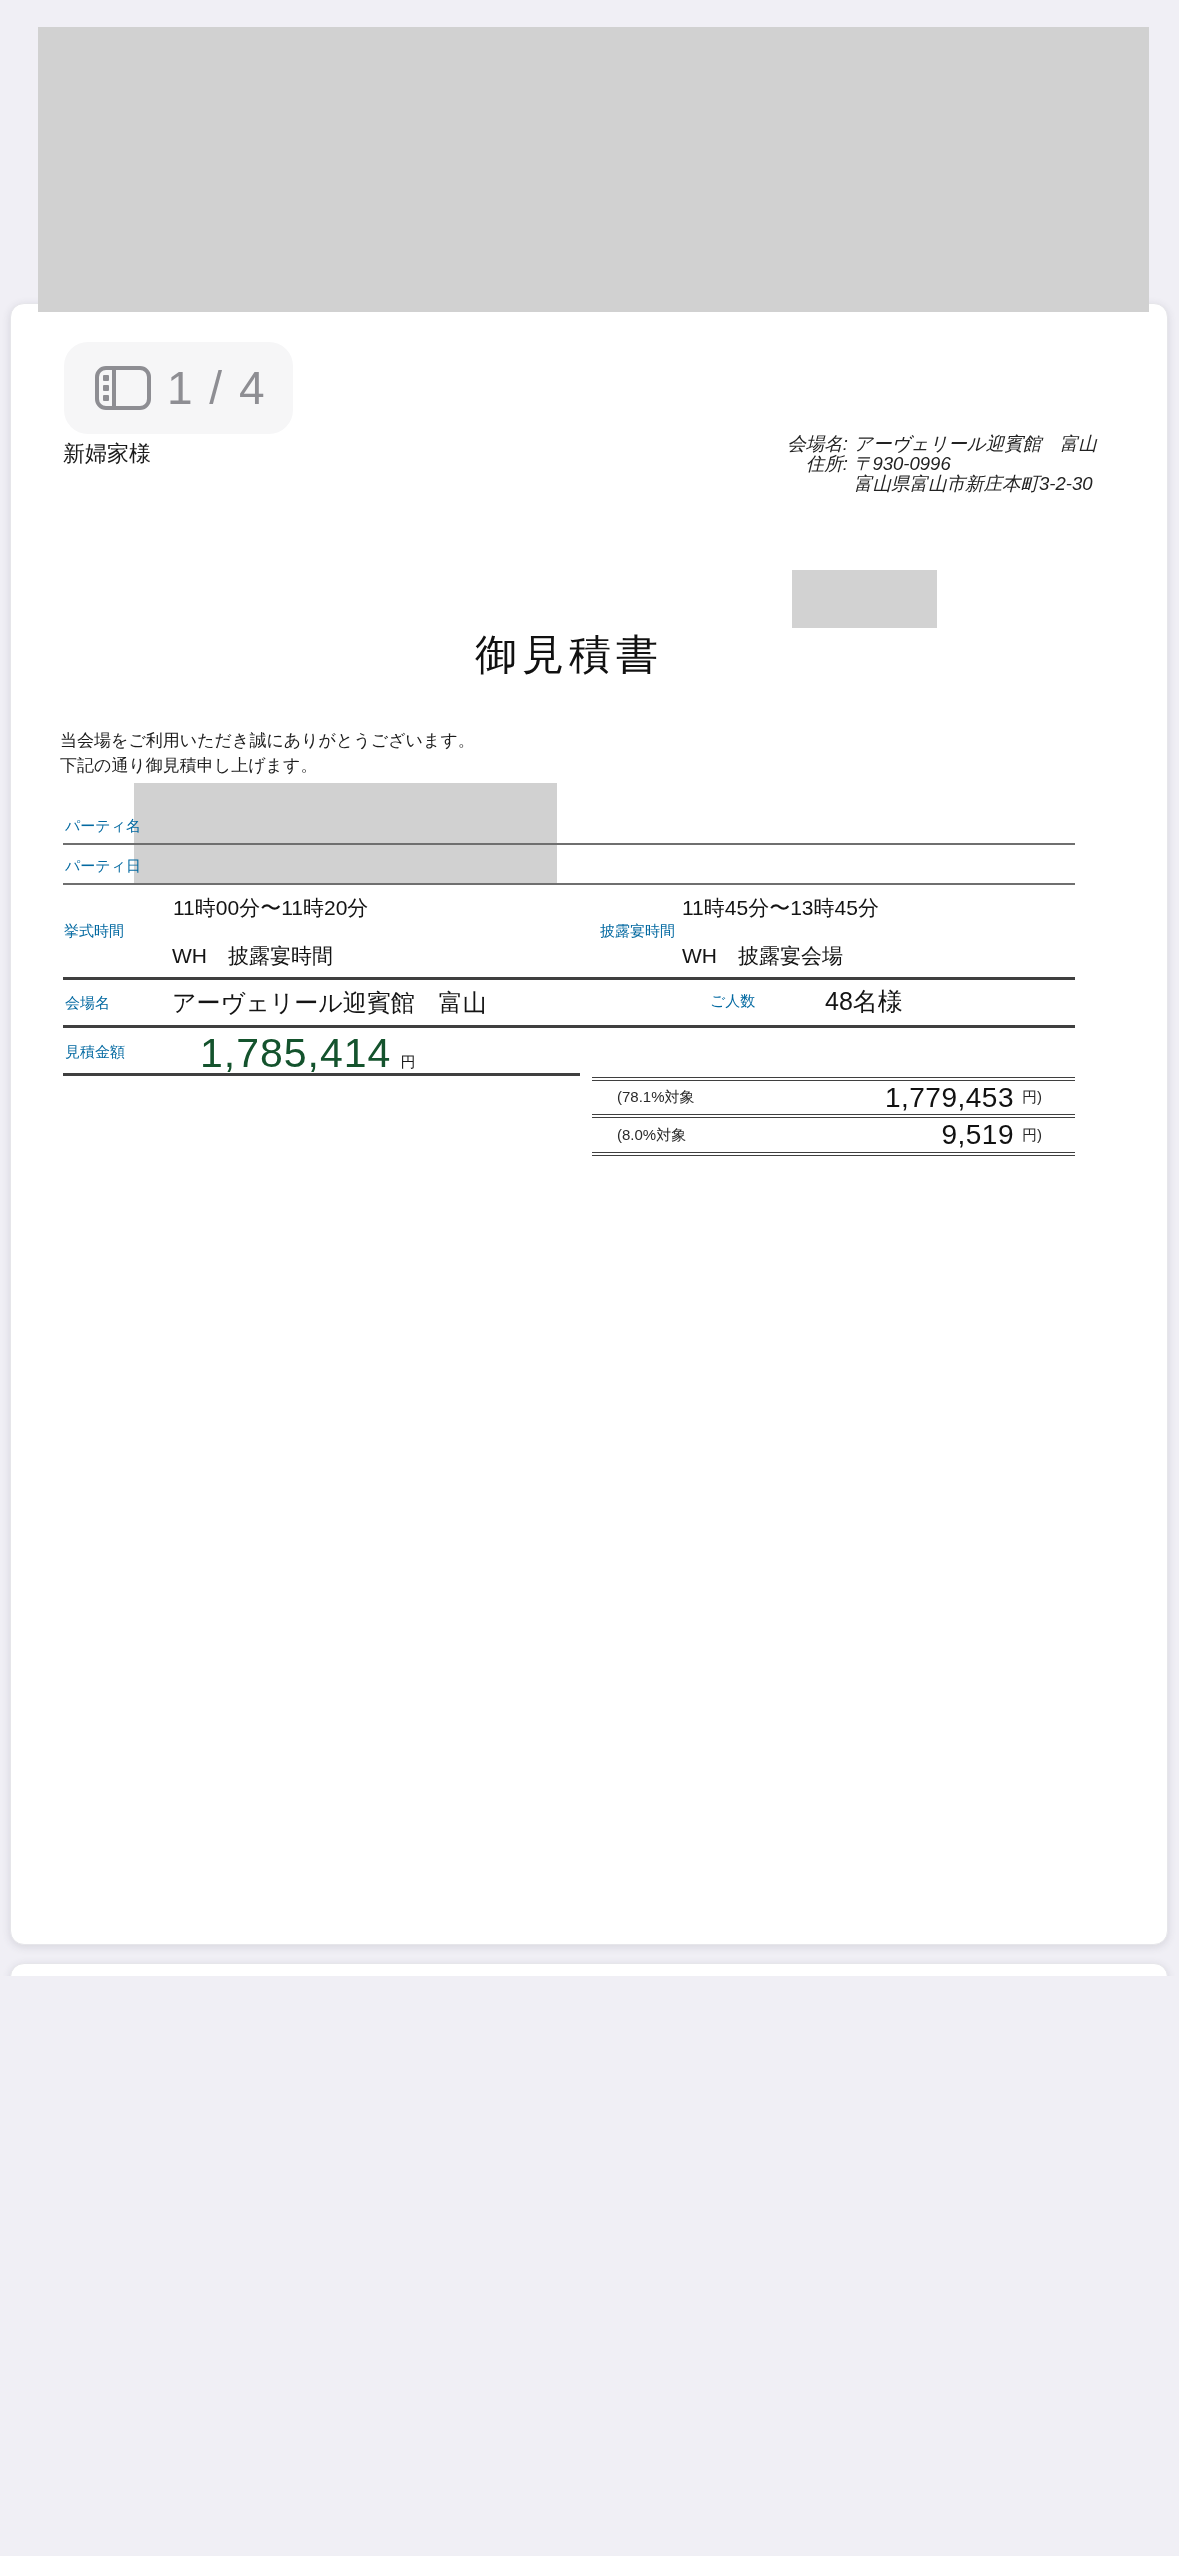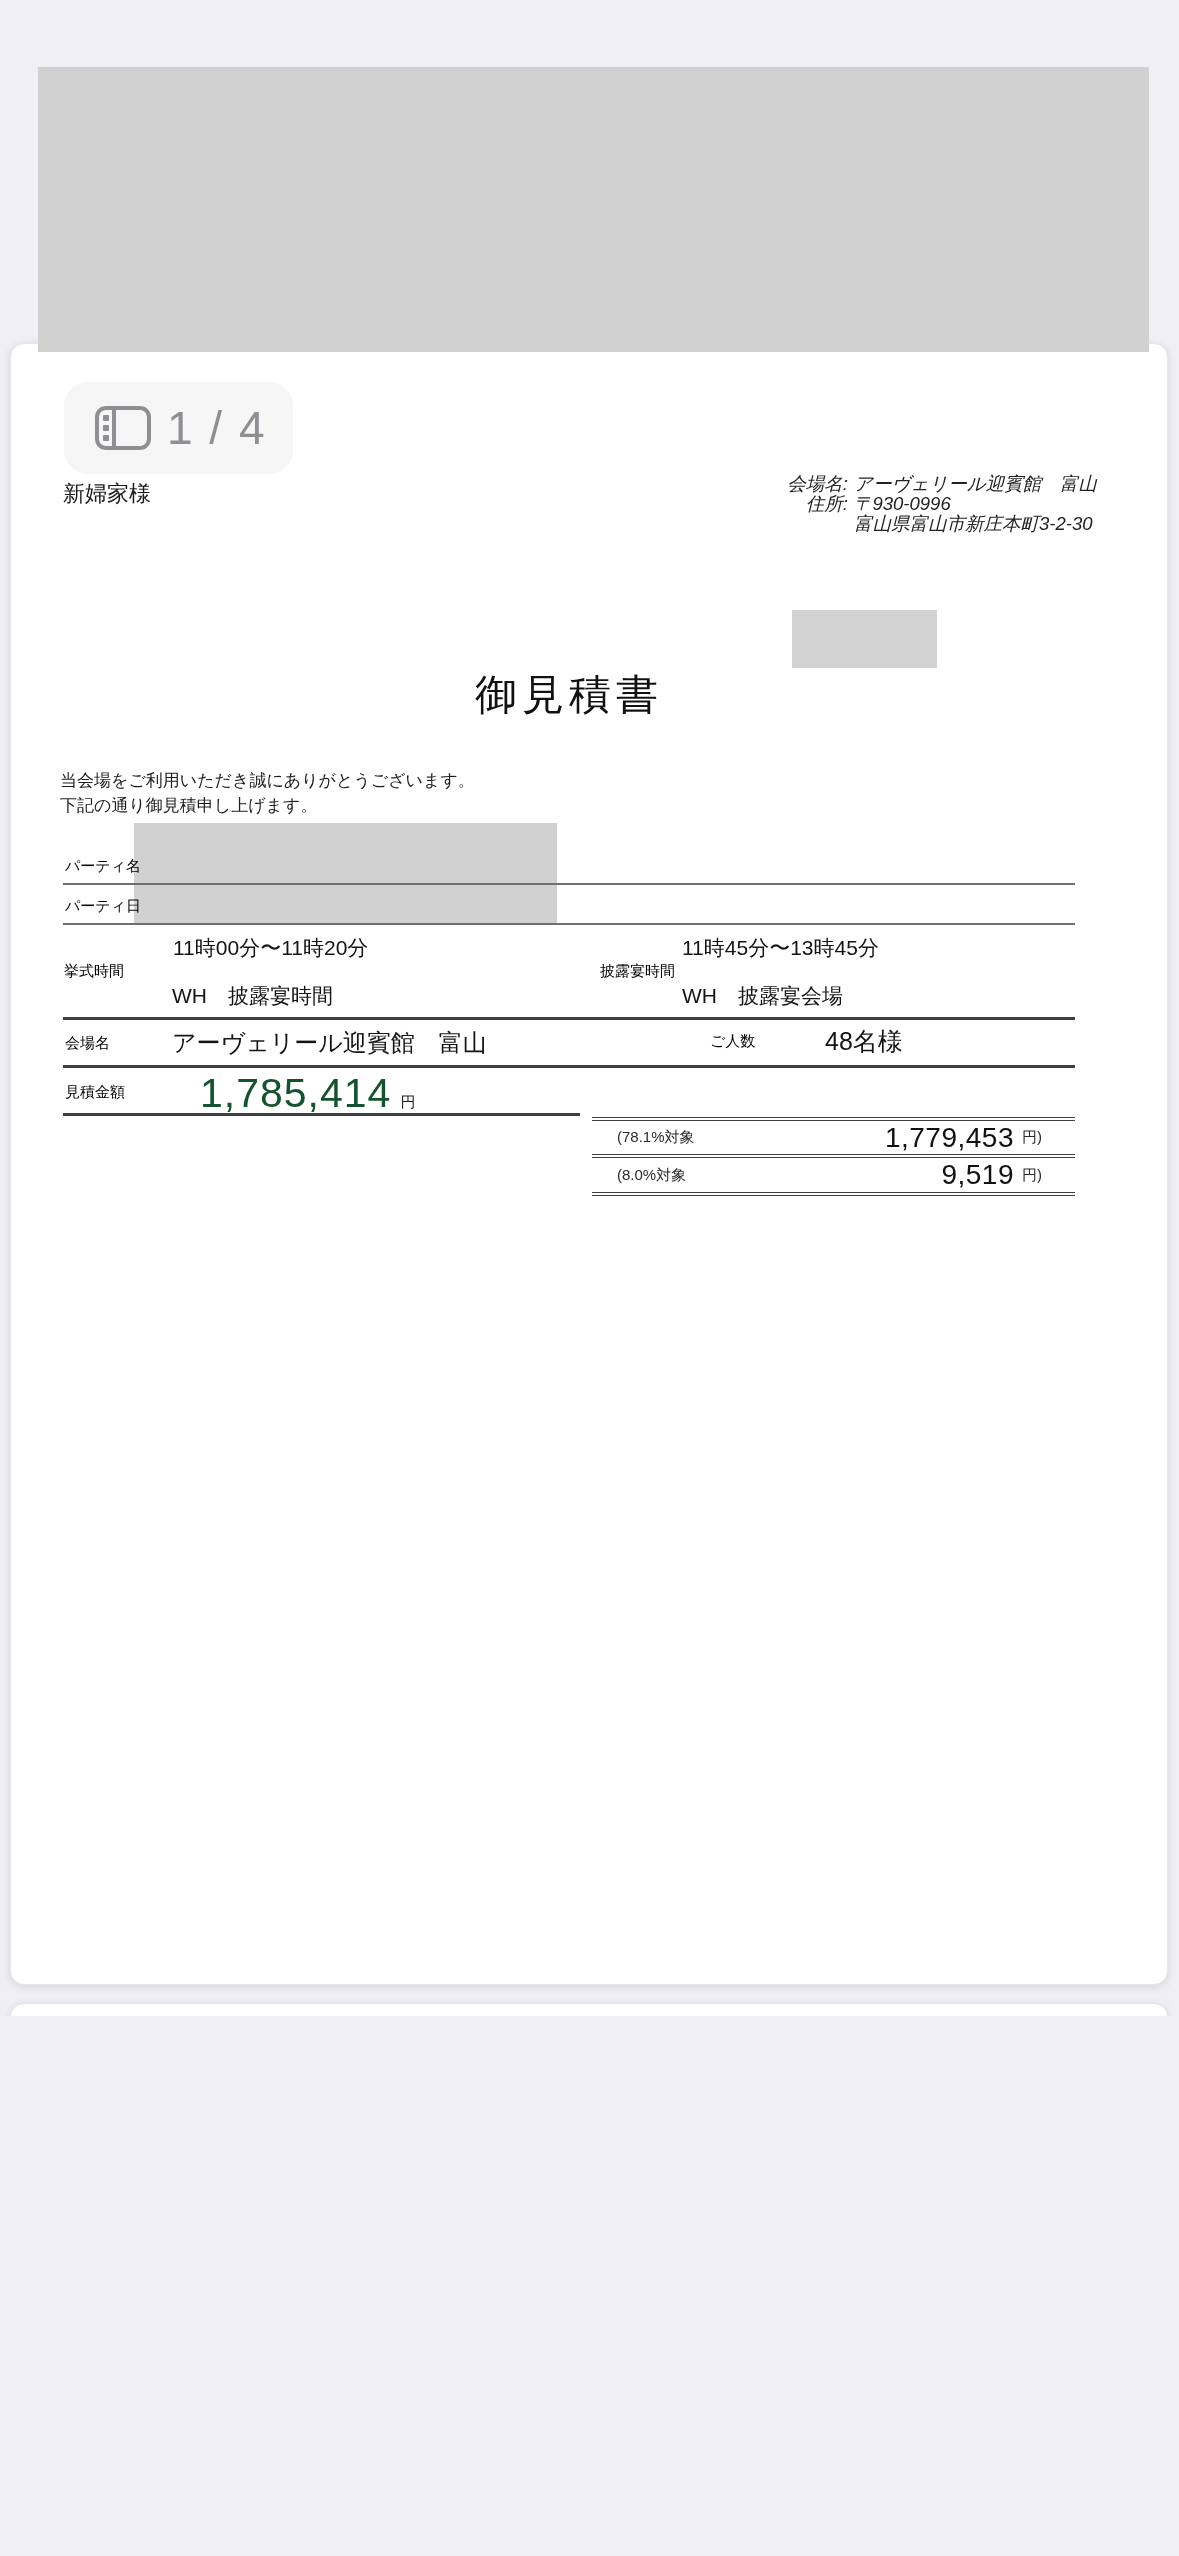--- a/index.html
+++ b/index.html
@@ -2,21 +2,20 @@
 <html><head>
 <meta charset="utf-8">
 <style>
   * { margin:0; padding:0; box-sizing:border-box; }
   html,body { background:#f0eff5; }
   .screen {
     position:relative; width:1179px; height:1976px;
     background:#f0eff5; overflow:hidden;
     font-family:"Liberation Sans","DejaVu Sans",sans-serif;
     color:#1a1a1a;
-    margin-top:40px;
   }
   .abs { position:absolute; }
   .redact { background:#d1d1d1; }
 
   
   .card {
     background:#ffffff; border:1px solid #e6e6ea; border-radius:14px;
     box-shadow:0 2px 8px rgba(60,60,80,0.14);
   }
   .card1 { left:10px; top:303px; width:1158px; height:1642px; z-index:1; }
@@ -49,21 +48,21 @@
   .stamp { left:792px; top:570px; width:145px; height:58px; z-index:6; background:#d2d2d2; }
 
   .doc-title {
     left:63px; top:627px; width:1012px; text-align:center; z-index:6;
     font-size:42px; font-weight:500; letter-spacing:5px; color:#111;
   }
   .greeting { left:60px; top:729px; font-size:17px; line-height:24.5px; color:#1c1c1c; z-index:6; }
 
   
   .redact-party { left:134px; top:783px; width:423px; height:102px; z-index:6; }
-  .tlabel { font-size:15px; color:#000000; z-index:7; position:absolute; }
+  .tlabel { font-size:15px; color:#0369a1; z-index:7; position:absolute; }
   .tvalue { font-size:21px; color:#141414; z-index:7; position:absolute; white-space:nowrap; }
   .hline { position:absolute; z-index:7; }
   .hl-thin { height:2px; background:#6f6f6f; }
   .hl-thick { height:3px; background:#3f3f3f; }
 
   .lbl-party-name { left:65px; top:817px; }
   .line1 { left:63px; top:843px; width:1012px; }
   .lbl-party-date { left:65px; top:857px; }
   .line2 { left:63px; top:883px; width:1012px; }
 

